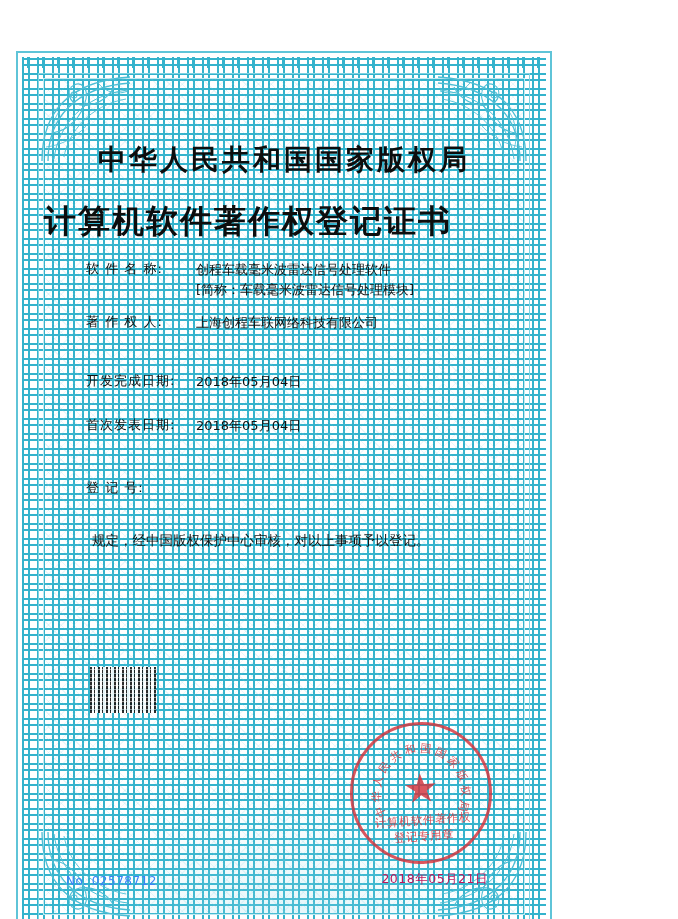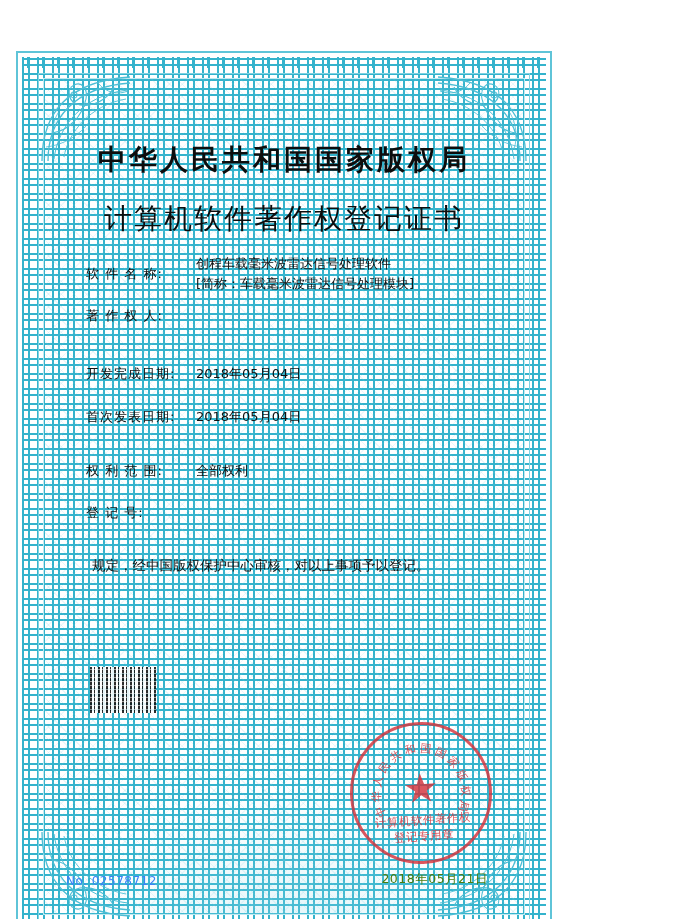--- a/index.html
+++ b/index.html
@@ -130,27 +130,26 @@
   .title-main {
     text-align: center;
     font-size: 28px;
     letter-spacing: 3px;
     color: #0d0d0d;
     margin-top: 62px;
     font-family: "DejaVu Serif", serif;
     font-weight: 700;
   }
   .title-sub {
-    text-align: center;
-    font-size: 28px;
+    font-size: 32px;
     letter-spacing: 2px;
     color: #0d0d0d;
     margin-top: 21px;
     font-family: "DejaVu Serif", serif;
-    font-weight: 400;
+    font-weight: 700;
   }
 
   .cert-no {
     text-align: right;
     font-size: 10px;
     color: #333;
     margin-top: 26px;
     padding-right: 48px;
     letter-spacing: 0.4px;
     font-family: "DejaVu Sans", sans-serif;
@@ -158,21 +157,21 @@
 
   .fields {
     margin-top: 16px;
     padding-left: 42px;
     padding-right: 30px;
     font-family: "DejaVu Sans", sans-serif;
   }
 
   .field-row {
     display: flex;
-    align-items: center;
+    align-items: flex-start;
     margin-bottom: 13px;
     font-size: 13px;
     color: #111;
   }
   .field-label {
     width: 110px;
     flex: 0 0 110px;
     letter-spacing: 1px;
     white-space: nowrap;
   }
@@ -282,21 +281,21 @@
     font-size: 12px;
     color: #3b82f6;
     font-family: "DejaVu Sans", sans-serif;
     letter-spacing: 0.5px;
   }
   .footer-date {
     position: absolute;
     right: 80px;
     bottom: 68px;
     font-size: 12.5px;
-    color: #4d7c0f;
+    color: #be185d;
     font-family: "DejaVu Sans", sans-serif;
     letter-spacing: 0.5px;
   }
 </style>
 </head>
 <body>
 
 <div id="certificate">
 
   <div class="border-frame"></div>
@@ -373,20 +372,21 @@
       <div class="field-row">
         <div class="field-label">软 件 名 称:</div>
         <div class="field-value">
           <span class="line1">创程车载毫米波雷达信号处理软件</span>
           <span class="line2">[简称：车载毫米波雷达信号处理模块]</span>
         </div>
       </div>
 
       <div class="field-row">
         <div class="field-label">著 作 权 人:</div>
+        <div class="field-value">上海创程车联网络科技有限公司</div>
       </div>
 
       <div class="gap-big"></div>
 
       <div class="field-row">
         <div class="field-label">开发完成日期:</div>
         <div class="field-value">2018年05月04日</div>
       </div>
 
       <div class="gap-mid"></div>
@@ -394,24 +394,20 @@
       <div class="field-row">
         <div class="field-label">首次发表日期:</div>
         <div class="field-value">2018年05月04日</div>
       </div>
 
       <div class="gap-mid"></div>
 
 
       <div class="gap-mid"></div>
 
-      <div class="field-row">
-        <div class="field-label">权 利 范 围:</div>
-        <div class="field-value">全部权利</div>
-      </div>
 
       <div class="gap-mid"></div>
 
       <div class="field-row">
         <div class="field-label">登 记 号:</div>
       </div>
 
     </div>
 
     <div class="para">

